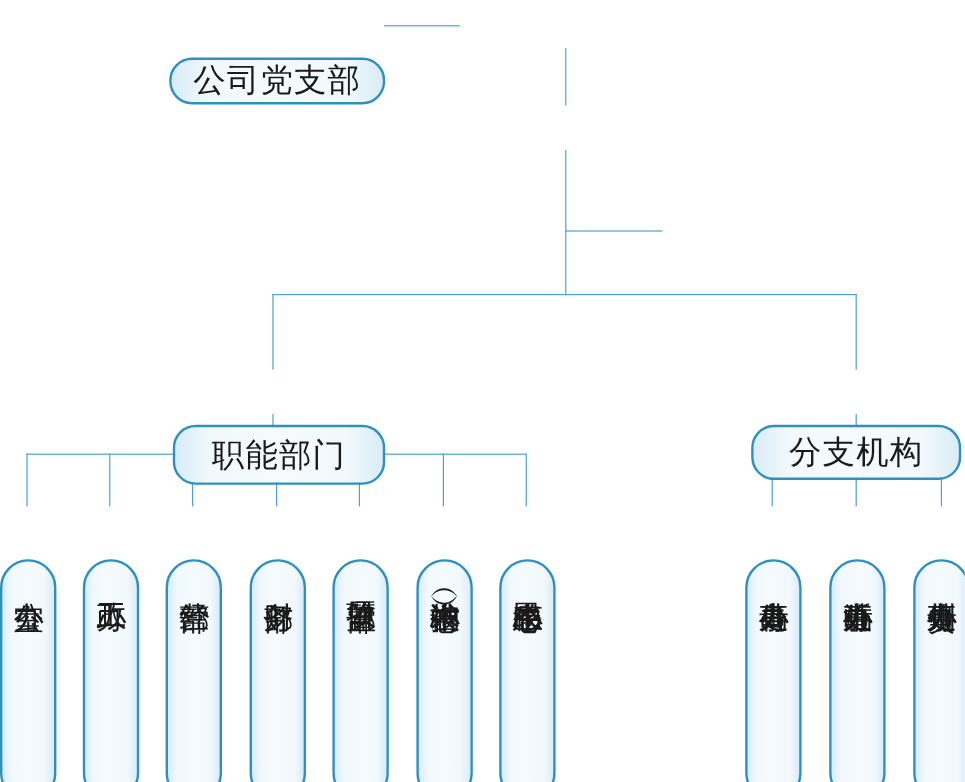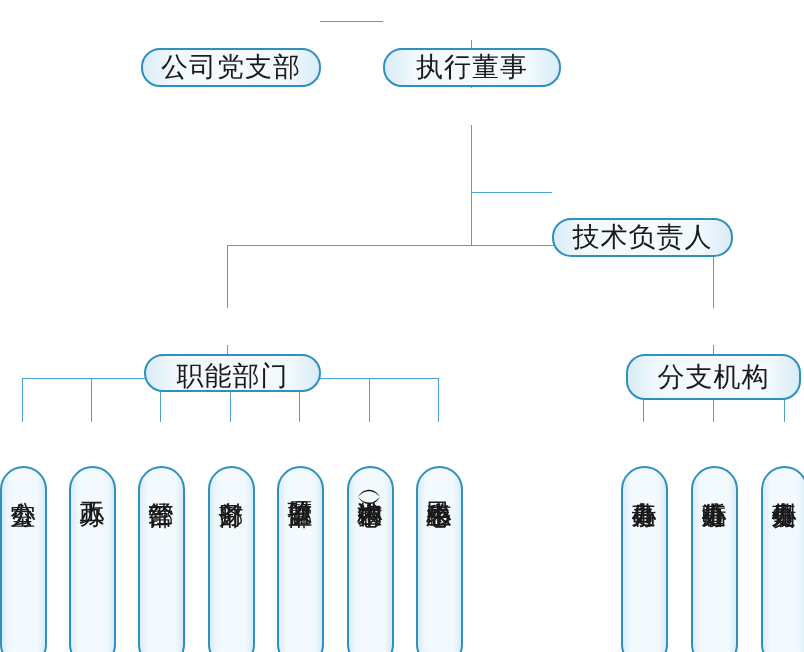--- a/index.html
+++ b/index.html
@@ -86,30 +86,24 @@
   <div class="ln v" style="left:713px;top:345px;height:33px;"></div>
   <div class="ln h" style="left:643px;top:378px;width:141px;"></div>
   <div class="ln v" style="left:643px;top:378px;height:44px;"></div>
   <div class="ln v" style="left:713px;top:378px;height:44px;"></div>
   <div class="ln v" style="left:784px;top:378px;height:44px;"></div>
 
   <div class="node pill" style="left:141px;top:2px;width:180px;height:39px;">
     <span>公司党支部</span>
   </div>
 
-  <div class="node pill" style="left:383px;top:2px;width:178px;height:39px;">
-    <span>执行董事</span>
-  </div>
 
 
-  <div class="node pill" style="left:552px;top:172px;width:181px;height:39px;">
-    <span>技术负责人</span>
-  </div>
 
-  <div class="node pill" style="left:144px;top:308px;width:177px;height:38px;align-items:flex-end;">
+  <div class="node pill" style="left:144px;top:308px;width:177px;height:50px;">
     <span>职能部门</span>
   </div>
 
   <div class="node pill" style="left:626px;top:308px;width:175px;height:46px;">
     <span>分支机构</span>
   </div>
 
   <div class="node leaf" style="left:0px;top:420px;width:47px;height:202px;">
     <span class="vtxt">办公室</span>
   </div>

